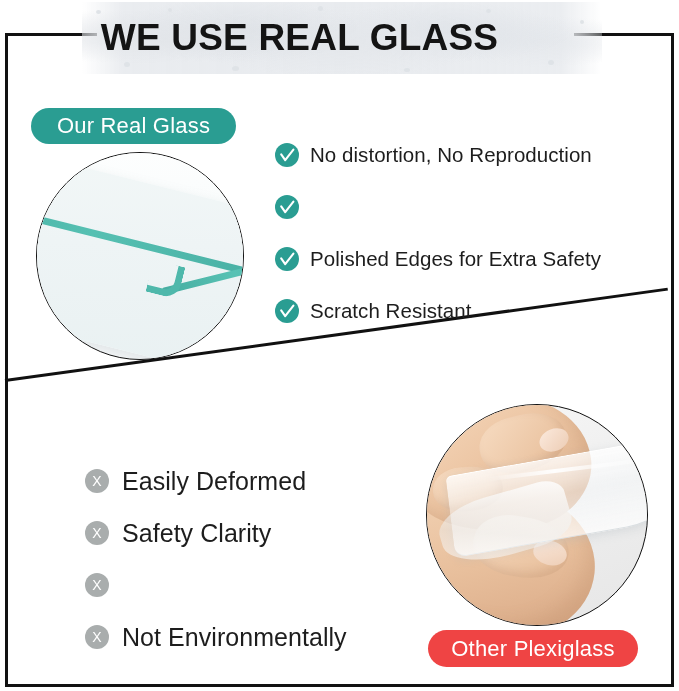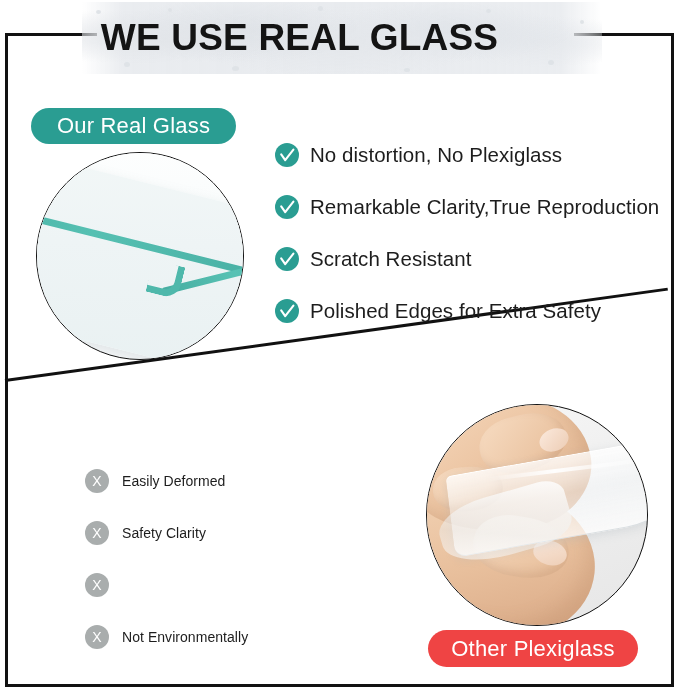--- a/index.html
+++ b/index.html
@@ -293,21 +293,21 @@
     font-weight: normal;
   }
 
   .bullet-label {
     font-size: 20.5px;
     color: #1d1d1d;
     letter-spacing: 0.05px;
     white-space: nowrap;
   }
   .bullets-bad .bullet-label {
-    font-size: 14px;
+    font-size: 25px;
   }
 </style>
 </head>
 <body>
 
 <div id="infographic">
 
   <div class="frame-left"></div>
   <div class="frame-right"></div>
   <div class="frame-bottom"></div>
@@ -344,48 +344,47 @@
   </div>
 
   <div class="bullets bullets-good">
 
     <div class="bullet-row">
       <span class="icon-check">
         <svg width="24" height="24" viewBox="0 0 24 24" aria-hidden="true">
           <path d="M6.2 11.4 L10.2 17.2 L18.4 6.6" fill="none" stroke="#ffffff" stroke-width="2.1" stroke-linecap="round" stroke-linejoin="round"></path>
         </svg>
       </span>
-      <span class="bullet-label">No distortion, No Plexiglass</span>
+      <span class="bullet-label">No distortion, No Reproduction</span>
     </div>
 
     <div class="bullet-row">
       <span class="icon-check">
         <svg width="24" height="24" viewBox="0 0 24 24" aria-hidden="true">
           <path d="M6.2 11.4 L10.2 17.2 L18.4 6.6" fill="none" stroke="#ffffff" stroke-width="2.1" stroke-linecap="round" stroke-linejoin="round"></path>
         </svg>
       </span>
-      <span class="bullet-label">Remarkable Clarity,True Reproduction</span>
+    </div>
+
+    <div class="bullet-row">
+      <span class="icon-check">
+        <svg width="24" height="24" viewBox="0 0 24 24" aria-hidden="true">
+          <path d="M6.2 11.4 L10.2 17.2 L18.4 6.6" fill="none" stroke="#ffffff" stroke-width="2.1" stroke-linecap="round" stroke-linejoin="round"></path>
+        </svg>
+      </span>
+      <span class="bullet-label">Polished Edges for Extra Safety</span>
     </div>
 
     <div class="bullet-row">
       <span class="icon-check">
         <svg width="24" height="24" viewBox="0 0 24 24" aria-hidden="true">
           <path d="M6.2 11.4 L10.2 17.2 L18.4 6.6" fill="none" stroke="#ffffff" stroke-width="2.1" stroke-linecap="round" stroke-linejoin="round"></path>
         </svg>
       </span>
       <span class="bullet-label">Scratch Resistant</span>
-    </div>
-
-    <div class="bullet-row">
-      <span class="icon-check">
-        <svg width="24" height="24" viewBox="0 0 24 24" aria-hidden="true">
-          <path d="M6.2 11.4 L10.2 17.2 L18.4 6.6" fill="none" stroke="#ffffff" stroke-width="2.1" stroke-linecap="round" stroke-linejoin="round"></path>
-        </svg>
-      </span>
-      <span class="bullet-label">Polished Edges for Extra Safety</span>
     </div>
 
   </div>
 
   <div class="bullets bullets-bad">
 
     <div class="bullet-row">
       <span class="icon-x">X</span>
       <span class="bullet-label">Easily Deformed</span>
     </div>

